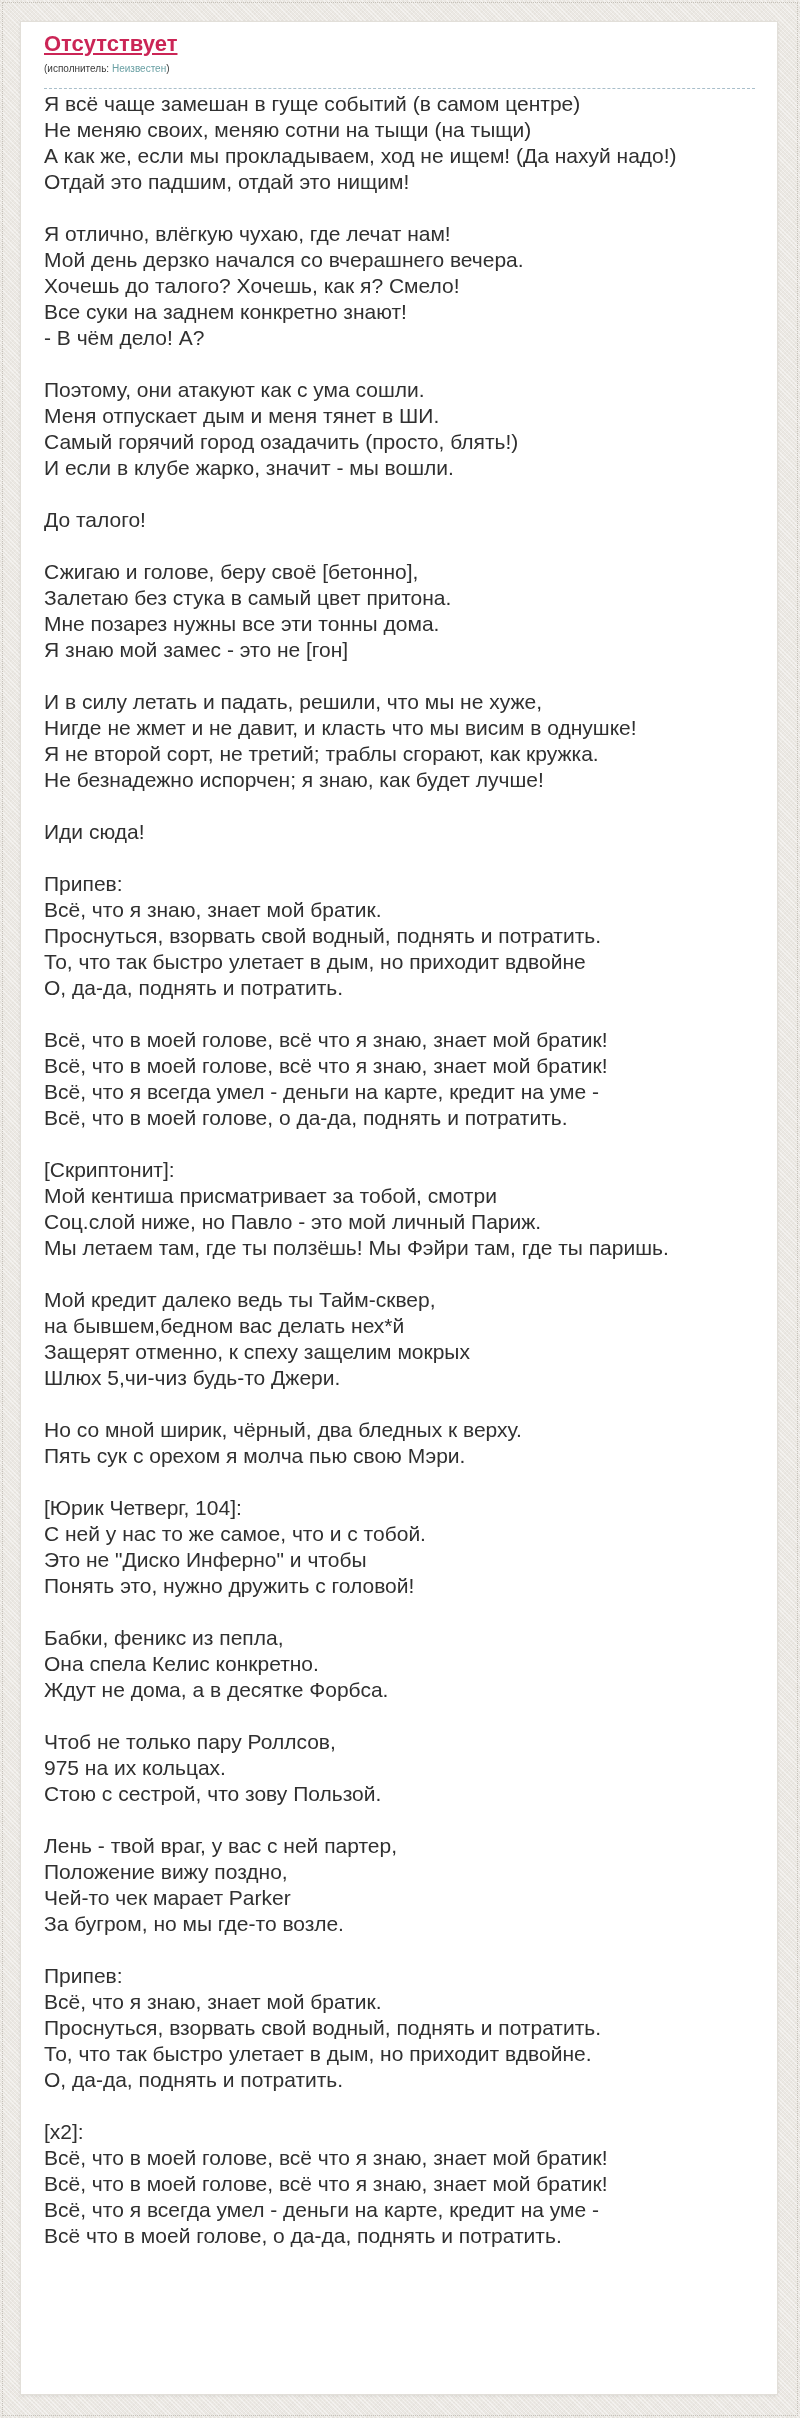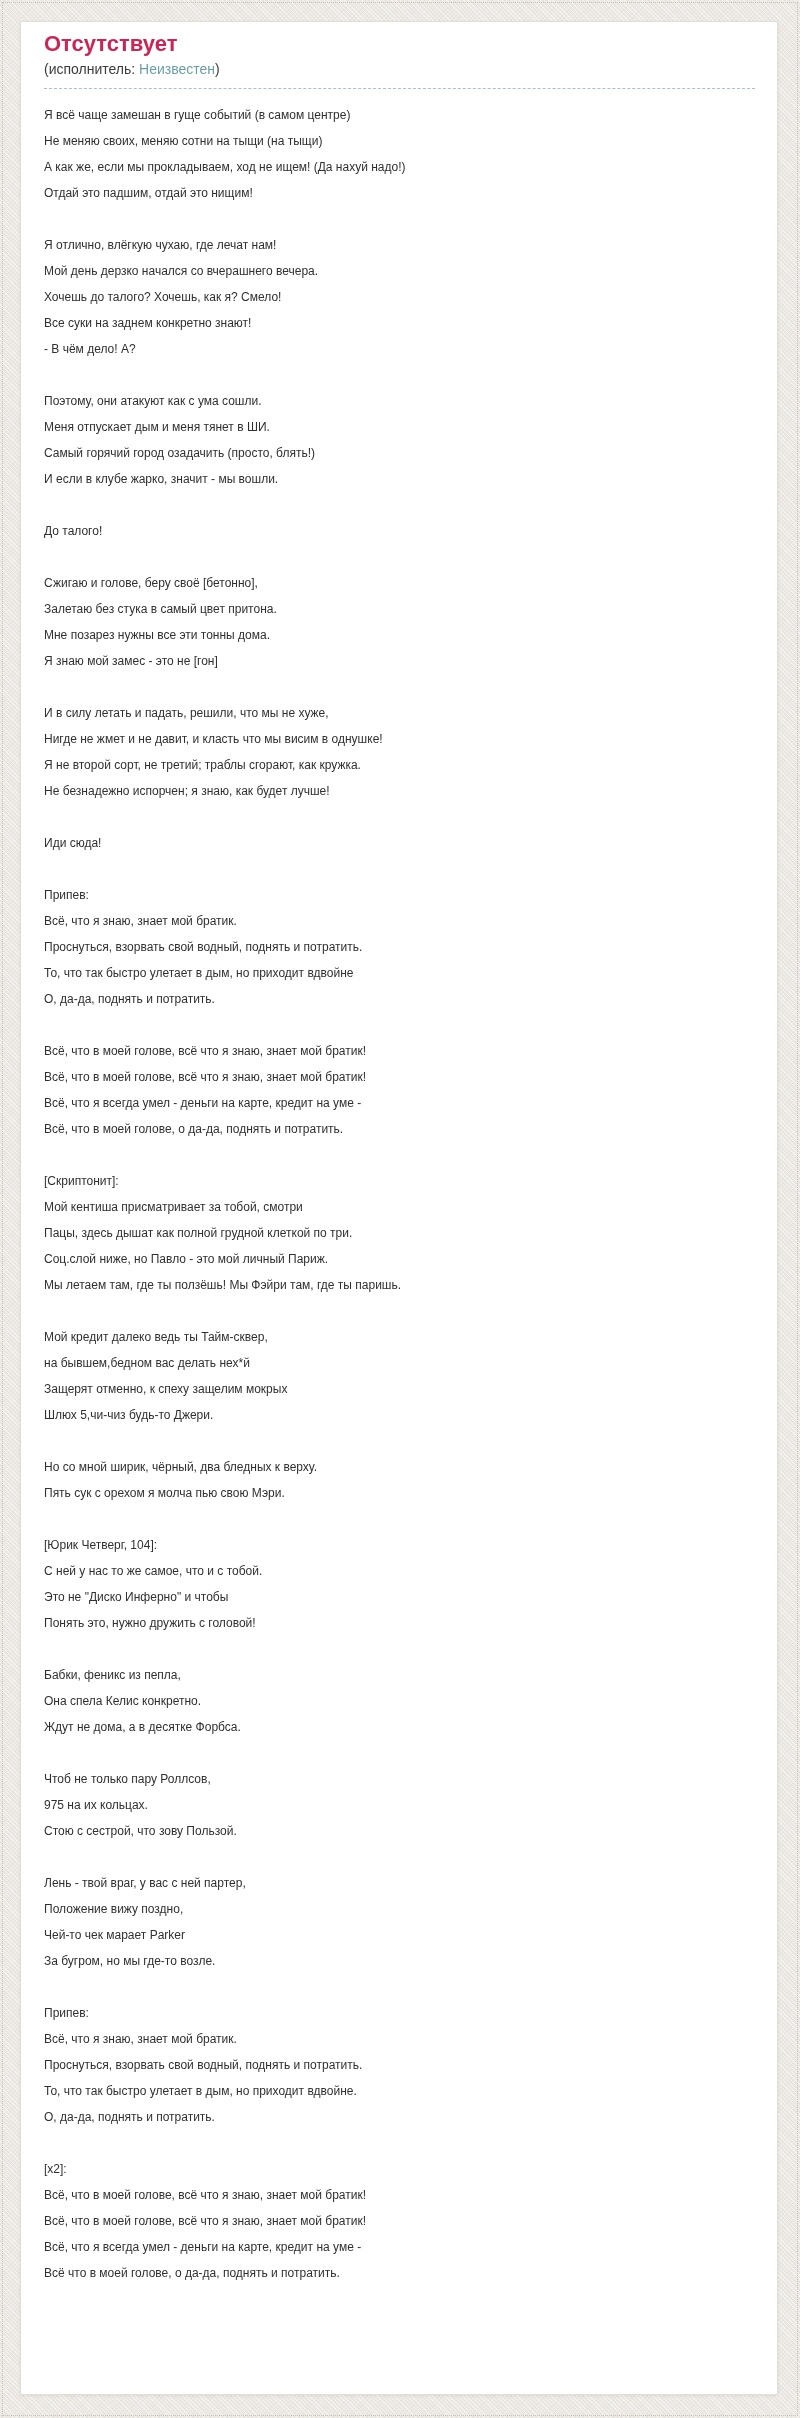--- a/index.html
+++ b/index.html
@@ -39,35 +39,36 @@
   .header {
     border-bottom: 1px dashed var(--divider, #a9bfcb);
     padding-bottom: 10px;
   }
   .song-title {
     margin: 0;
     font-size: 22px;
     line-height: 24px;
     font-weight: bold;
     color: var(--title, #cb2556);
+    text-decoration: underline;
   }
   .artist {
     margin-top: 4px;
-    font-size: 14px;
+    font-size: 10px;
     line-height: 18px;
     color: #3c3c3c;
   }
   .artist-link {
     color: var(--artist-link, #6aa0a4);
     text-decoration: none;
     cursor: pointer;
   }
   .lyrics {
-    margin-top: 13px;
-    font-size: 12px;
+    margin-top: 2px;
+    font-size: 21px;
     line-height: 26px;
     color: var(--text, #303030);
   }
   .lyrics .line {
     height: 26px;
     white-space: nowrap;
   }
 </style>
 </head>
 <body>
@@ -116,21 +117,20 @@
       <div class="line">То, что так быстро улетает в дым, но приходит вдвойне</div>
       <div class="line">О, да-да, поднять и потратить.</div>
       <div class="line">&nbsp;</div>
       <div class="line">Всё, что в моей голове, всё что я знаю, знает мой братик!</div>
       <div class="line">Всё, что в моей голове, всё что я знаю, знает мой братик!</div>
       <div class="line">Всё, что я всегда умел - деньги на карте, кредит на уме -</div>
       <div class="line">Всё, что в моей голове, о да-да, поднять и потратить.</div>
       <div class="line">&nbsp;</div>
       <div class="line">[Скриптонит]:</div>
       <div class="line">Мой кентиша присматривает за тобой, смотри</div>
-      <div class="line">Пацы, здесь дышат как полной грудной клеткой по три.</div>
       <div class="line">Соц.слой ниже, но Павло - это мой личный Париж.</div>
       <div class="line">Мы летаем там, где ты ползёшь! Мы Фэйри там, где ты паришь.</div>
       <div class="line">&nbsp;</div>
       <div class="line">Мой кредит далеко ведь ты Тайм-сквер,</div>
       <div class="line">на бывшем,бедном вас делать нех*й</div>
       <div class="line">Защерят отменно, к спеху защелим мокрых</div>
       <div class="line">Шлюх 5,чи-чиз будь-то Джери.</div>
       <div class="line">&nbsp;</div>
       <div class="line">Но со мной ширик, чёрный, два бледных к верху.</div>
       <div class="line">Пять сук с орехом я молча пью свою Мэри.</div>

